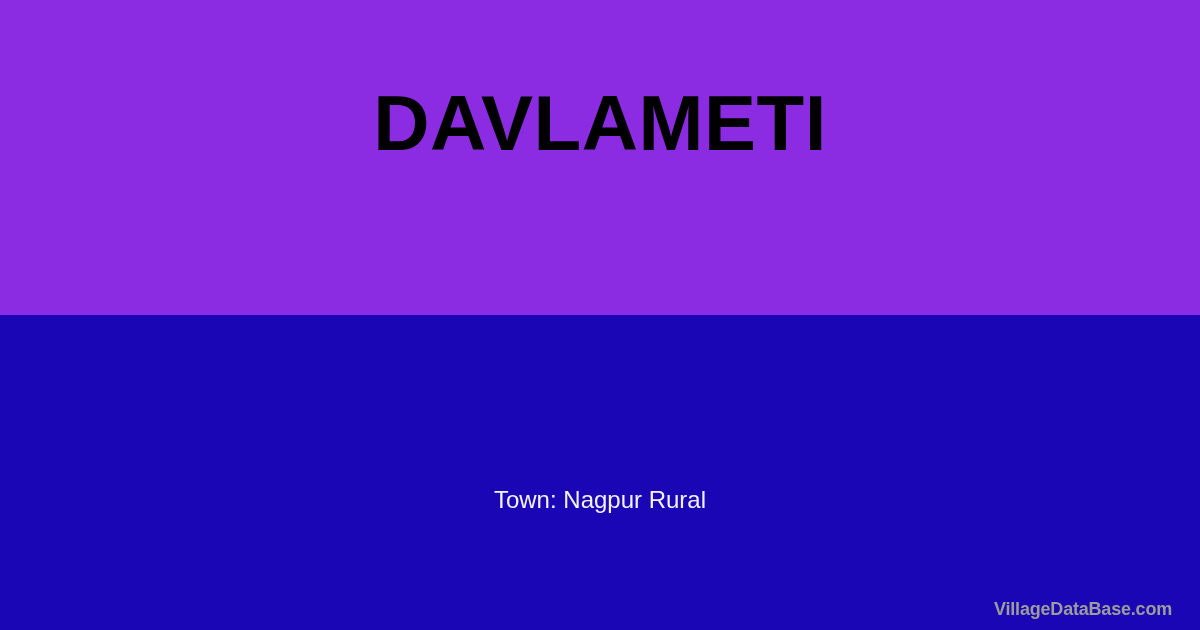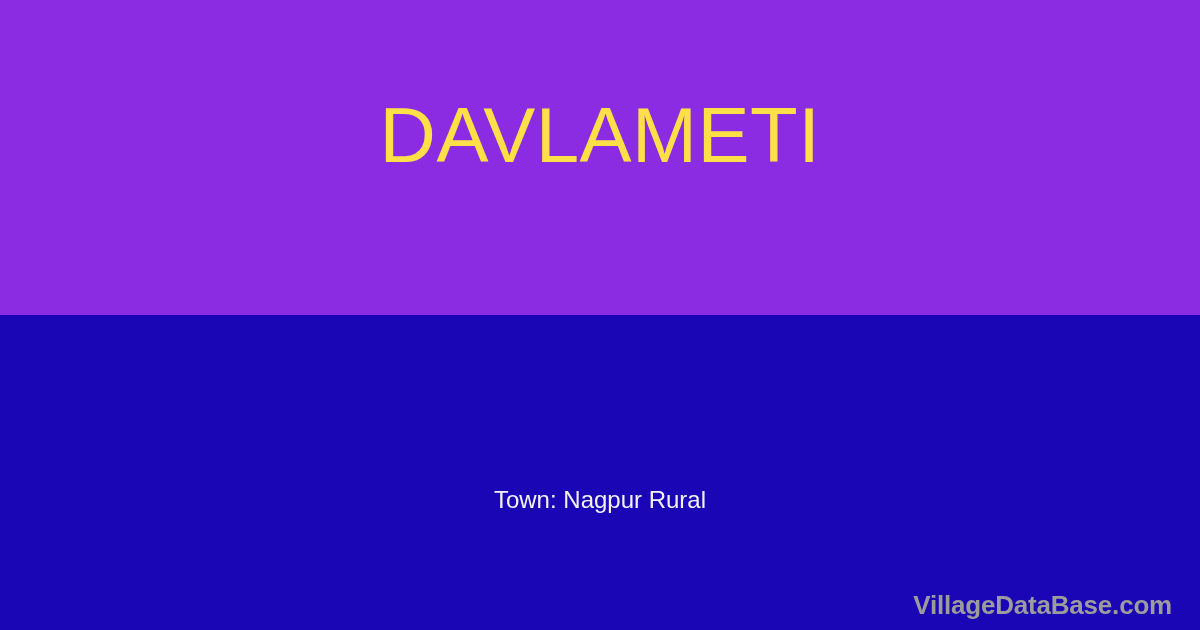--- a/index.html
+++ b/index.html
@@ -32,25 +32,25 @@
     background: #8B2BE2;
     box-sizing: border-box;
     display: flex;
     flex-direction: column;
     align-items: center;
     justify-content: flex-start;
     padding-top: 84px;
   }
 
   .hero-title {
-    margin: 12px;
-    color: #fde047;
+    margin: 0;
+    color: #000000;
     font-family: "Liberation Sans", "DejaVu Sans", sans-serif;
     font-size: 78px;
-    font-weight: 400;
+    font-weight: 700;
     letter-spacing: 0.5px;
     line-height: 1.0;
     text-align: center;
     white-space: nowrap;
   }
 
   .hero-subtitle {
     margin: 0;
     margin-top: 22px;
     color: #FFFFFF;
@@ -99,21 +99,21 @@
     white-space: nowrap;
   }
 
   
   .watermark {
     position: absolute;
     right: 28px;
     bottom: 12px;
     color: #9C9C9C;
     font-family: "Liberation Sans", "DejaVu Sans", sans-serif;
-    font-size: 26px;
+    font-size: 18px;
     font-weight: 700;
     letter-spacing: -0.2px;
     line-height: 1;
     white-space: nowrap;
   }
 </style>
 </head>
 <body>
 
 <div class="card">

